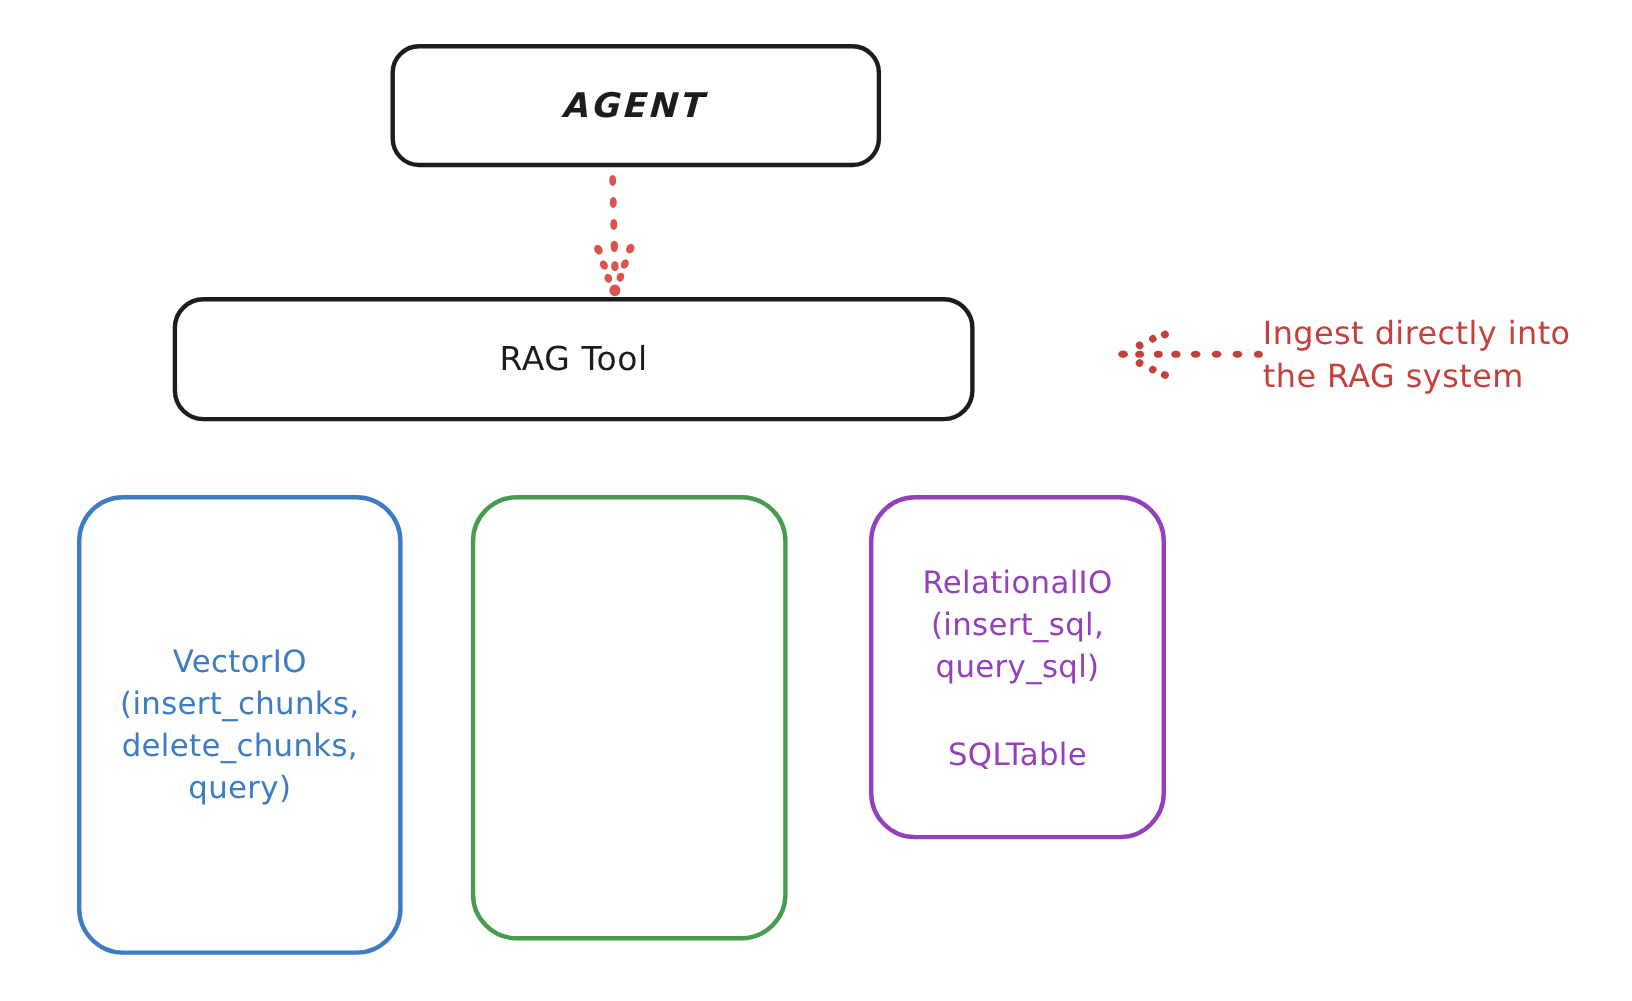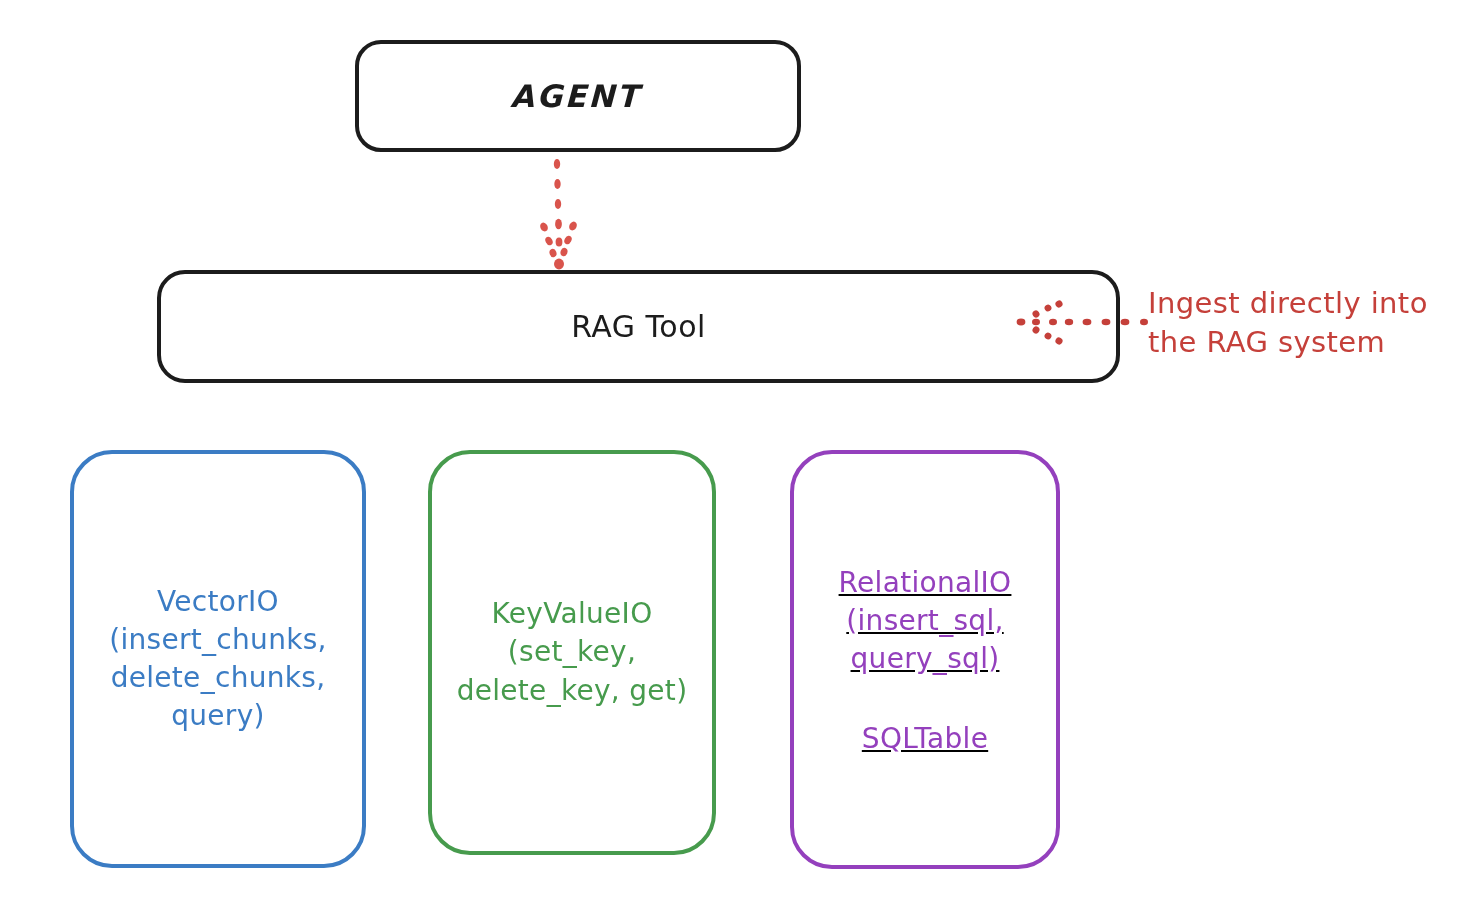--- a/index.html
+++ b/index.html
@@ -44,21 +44,21 @@
     font-size: 31px;
     letter-spacing: 2.5px;
     color: #1c1c1c;
     transform: skewX(-4deg);
   }
 
   
   #ragtool-box {
     left: 157px;
     top: 270px;
-    width: 963px;
+    width: 729px;
     height: 113px;
     border: 4px solid #1c1c1c;
     border-radius: 28px;
     justify-content: center;
   }
   #ragtool-box .node-label {
     font-size: 30px;
     color: #1c1c1c;
     letter-spacing: 0.5px;
   }
@@ -82,23 +82,22 @@
     left: 428px;
     top: 450px;
     width: 288px;
     height: 405px;
     border-color: #479b4d;
   }
   #relationalio-card {
     left: 790px;
     top: 450px;
     width: 270px;
-    height: 419px;
+    height: 313px;
     border-color: #9440bd;
-    text-decoration: underline;
   }
   .card .api-block {
     font-size: 28px;
     line-height: 1.36;
     white-space: pre-line;
     letter-spacing: 0.3px;
   }
   .card .index-name {
     font-size: 28px;
     letter-spacing: 0.3px;
@@ -194,23 +193,20 @@
 the RAG system</div>
 
   <div class="node card" id="vectorio-card">
     <div class="api-block">VectorIO
 (insert_chunks,
 delete_chunks,
 query)</div>
   </div>
 
   <div class="node card" id="keyvalueio-card">
-    <div class="api-block">KeyValueIO
-(set_key,
-delete_key, get)</div>
   </div>
 
   <div class="node card" id="relationalio-card">
     <div class="api-block">RelationalIO
 (insert_sql,
 query_sql)</div>
     <div class="index-name">SQLTable</div>
   </div>
 
 </div>

